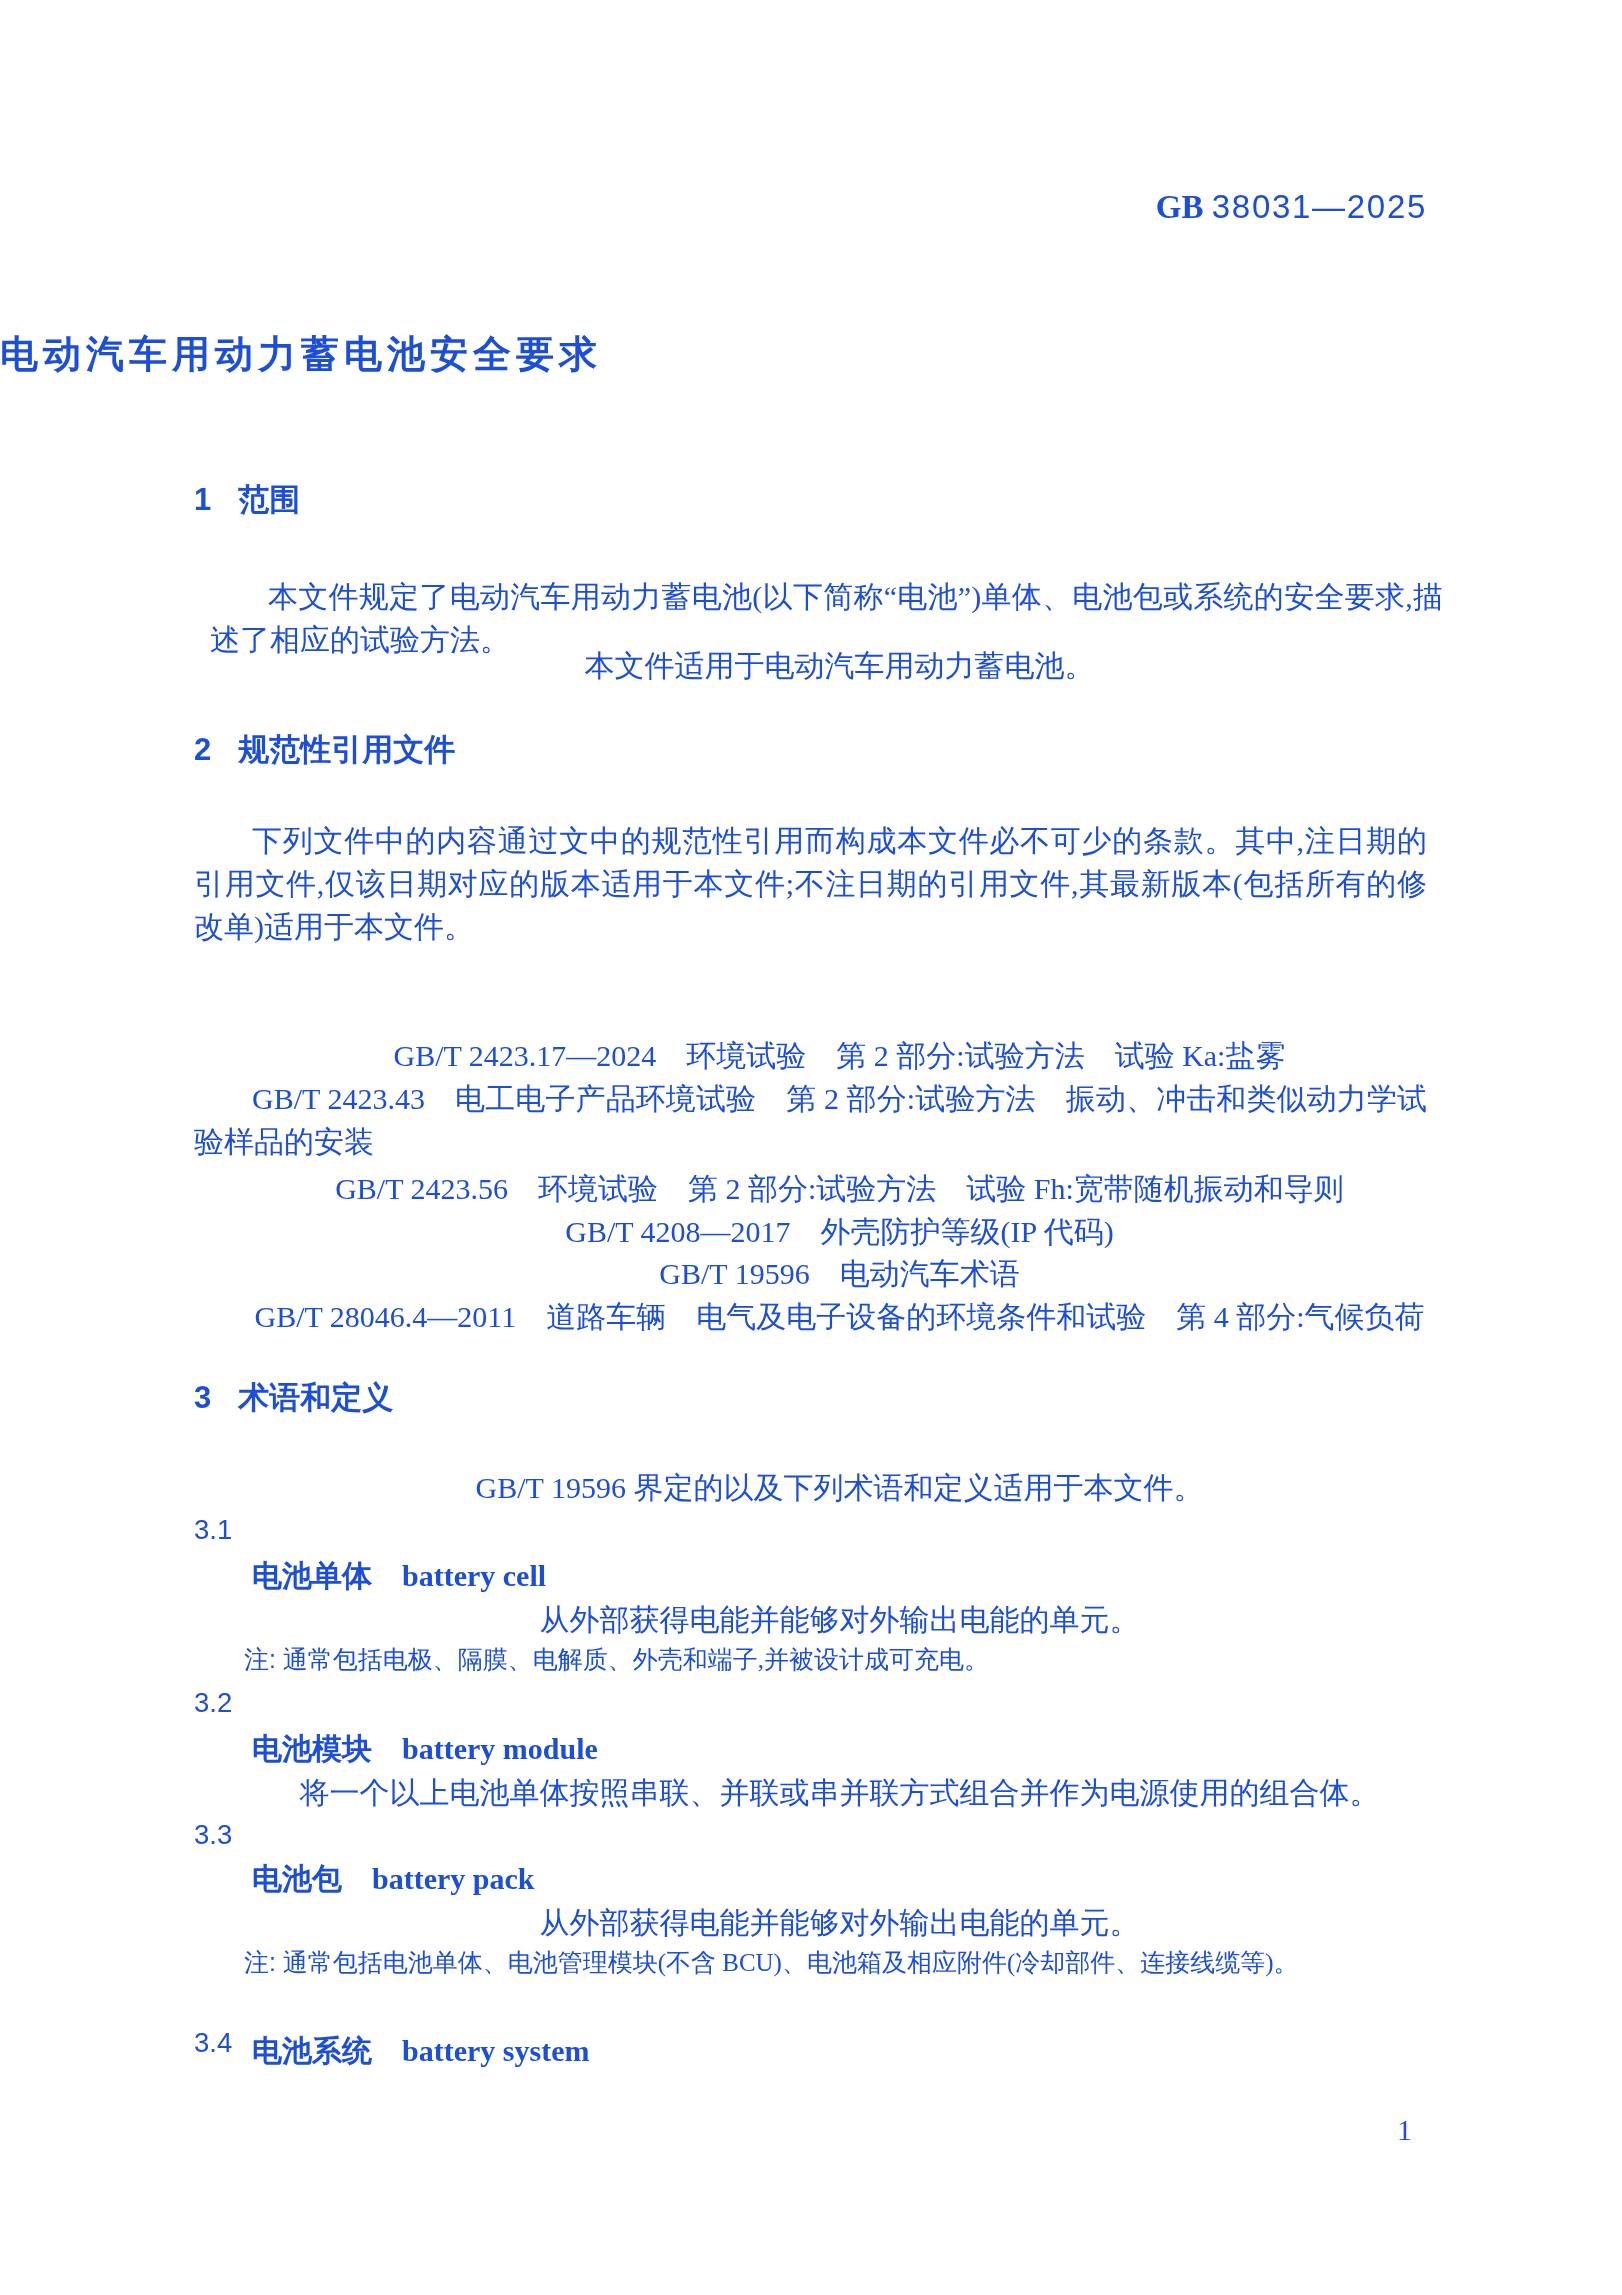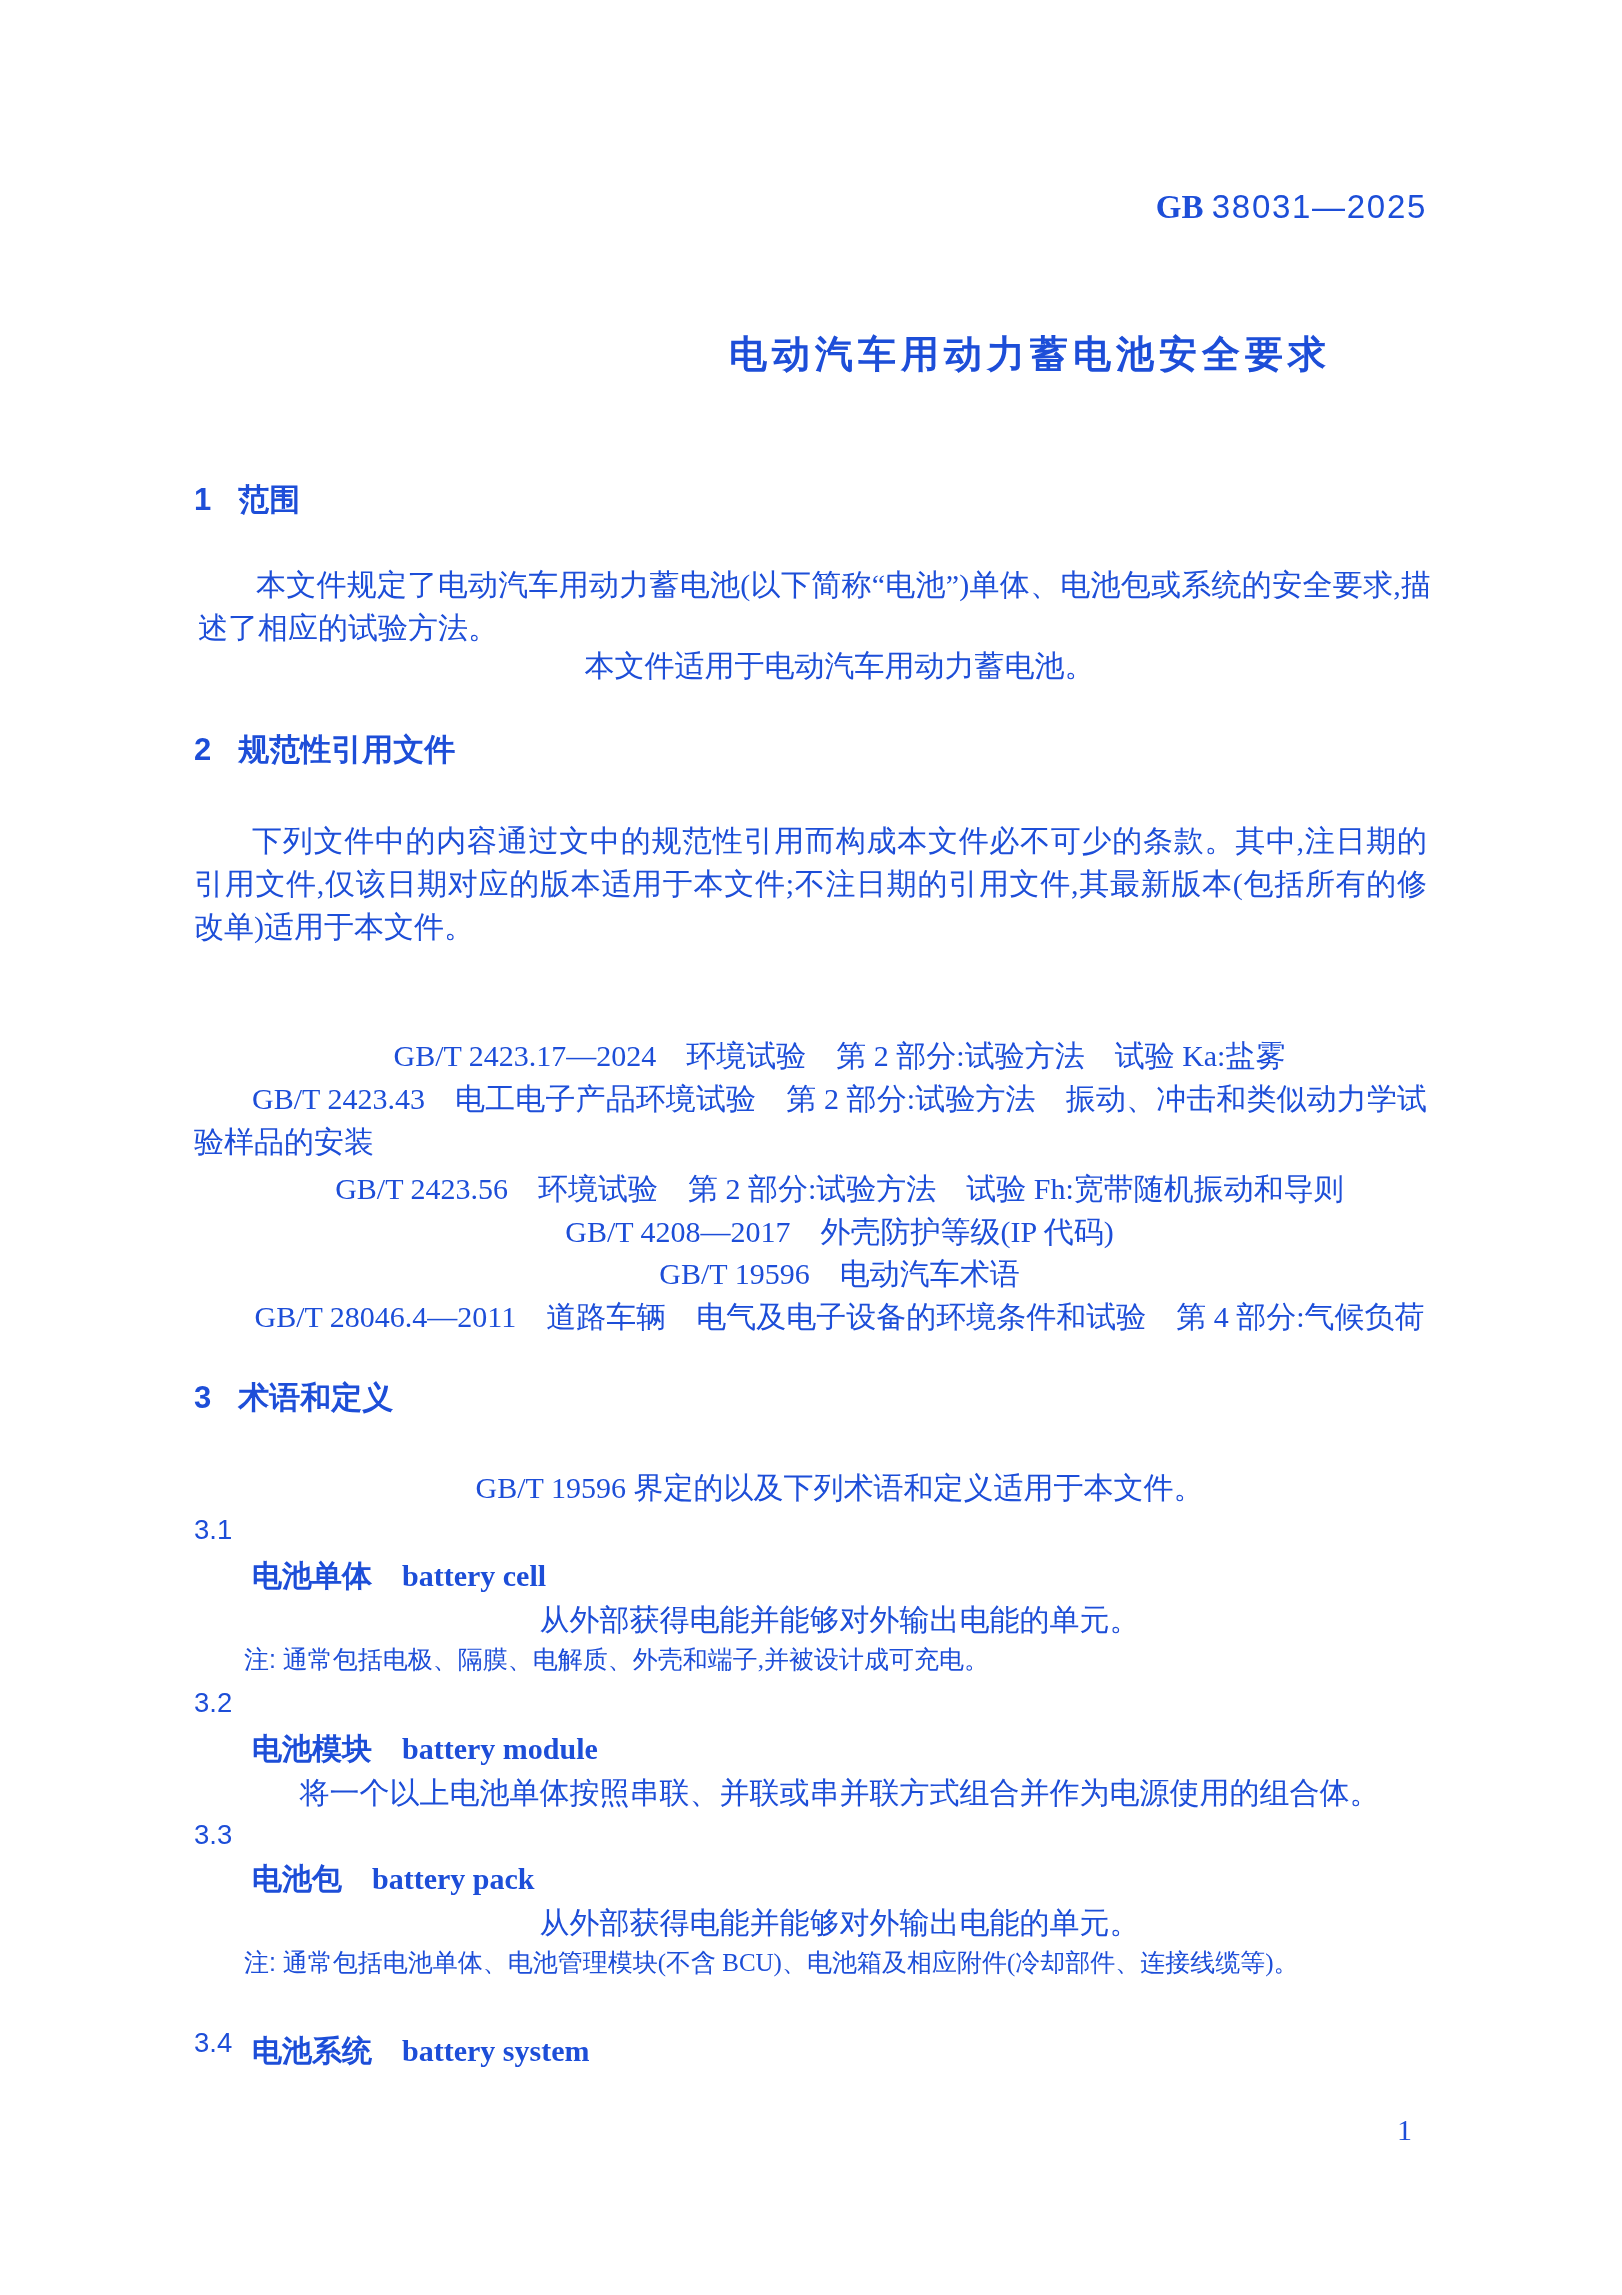--- a/index.html
+++ b/index.html
@@ -15,21 +15,21 @@
   .abs{position:absolute;}
   .content{left:194px;width:1233px;}
 
   
   .doc-code{top:188px;text-align:right;font-size:33px;line-height:37px;}
   .doc-prefix{font-weight:bold;font-family:"Liberation Serif","DejaVu Serif",serif;}
   .doc-num{font-family:"Liberation Sans","DejaVu Sans",sans-serif;font-weight:400;letter-spacing:1.7px;margin-left:8.3px;}
 
   
   .doc-title{
-    top:329px;left:0;width:1331px;text-align:right;
+    top:329px;left:0;width:1331px;text-align:left;
     font-family:"Liberation Sans","DejaVu Sans",sans-serif;
     font-weight:bold;font-size:38px;line-height:50px;letter-spacing:5px;
   }
 
   
   .sec-h{
     font-family:"Liberation Sans","DejaVu Sans",sans-serif;
     font-weight:bold;font-size:31px;line-height:38px;
   }
   .sec-h .hnum{margin-right:27px;}
@@ -68,21 +68,21 @@
 
   <div class="abs content doc-code">
     <span class="doc-prefix">GB</span><span class="doc-num">38031—2025</span>
   </div>
 
   <div class="abs doc-title">电动汽车用动力蓄电池安全要求</div>
 
   <div class="abs content sec-h" style="top:481px;">
     <span class="hnum">1</span><span>范围</span>
   </div>
-  <p class="abs content body-p" style="top:559px;margin:4px;">本文件规定了电动汽车用动力蓄电池(以下简称“电池”)单体、电池包或系统的安全要求,描述了相应的试验方法。</p>
+  <p class="abs content body-p" style="top:559px;margin:16px;">本文件规定了电动汽车用动力蓄电池(以下简称“电池”)单体、电池包或系统的安全要求,描述了相应的试验方法。</p>
   <p class="abs content body-p one-line" style="top:644px;margin:0;">本文件适用于电动汽车用动力蓄电池。</p>
 
   <div class="abs content sec-h" style="top:731px;">
     <span class="hnum">2</span><span>规范性引用文件</span>
   </div>
   <p class="abs content body-p" style="top:819px;margin:0;">下列文件中的内容通过文中的规范性引用而构成本文件必不可少的条款。其中,注日期的引用文件,仅该日期对应的版本适用于本文件;不注日期的引用文件,其最新版本(包括所有的修改单)适用于本文件。</p>
   <p class="abs content body-p one-line" style="top:1034px;margin:0;">GB/T 2423.17—2024　环境试验　第 2 部分:试验方法　试验 Ka:盐雾</p>
   <p class="abs content body-p" style="top:1077px;margin:0;">GB/T 2423.43　电工电子产品环境试验　第 2 部分:试验方法　振动、冲击和类似动力学试验样品的安装</p>
   <p class="abs content body-p one-line" style="top:1167px;margin:0;">GB/T 2423.56　环境试验　第 2 部分:试验方法　试验 Fh:宽带随机振动和导则</p>
   <p class="abs content body-p one-line" style="top:1210px;margin:0;">GB/T 4208—2017　外壳防护等级(IP 代码)</p>

